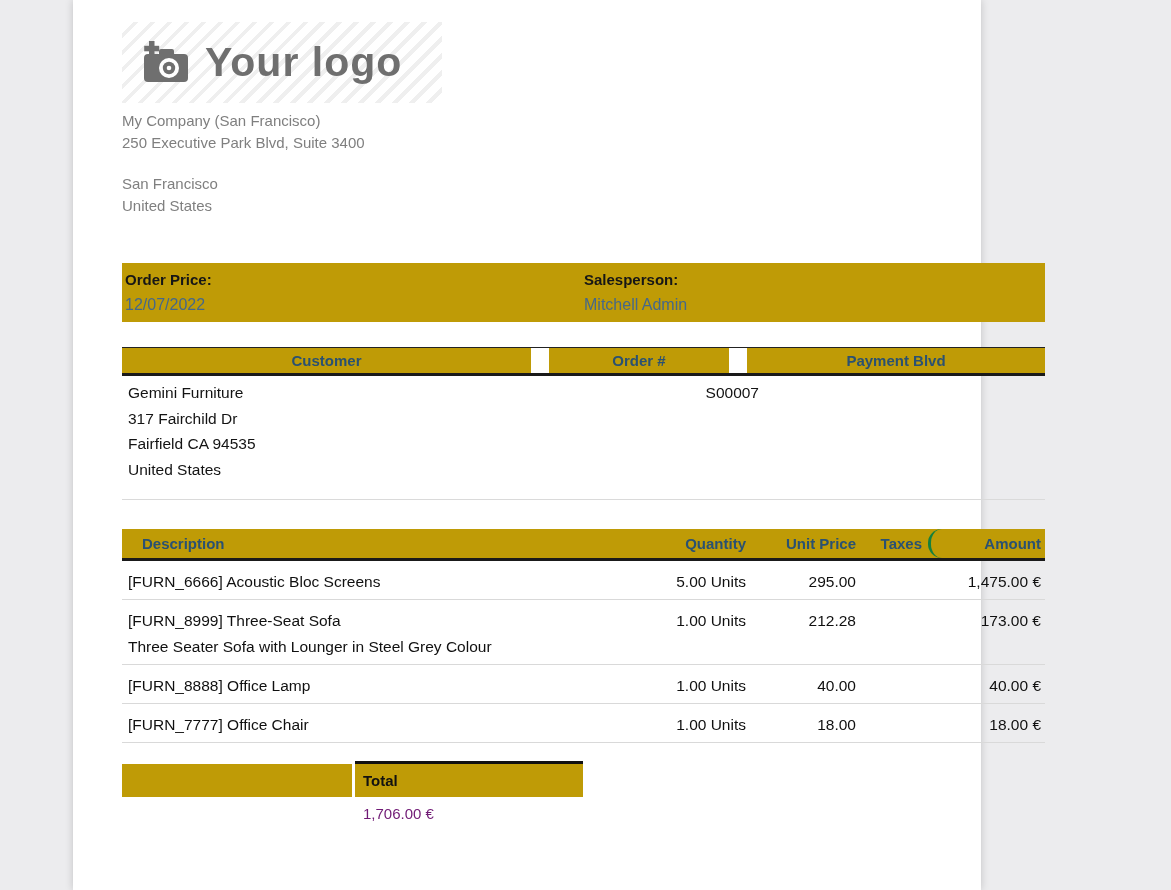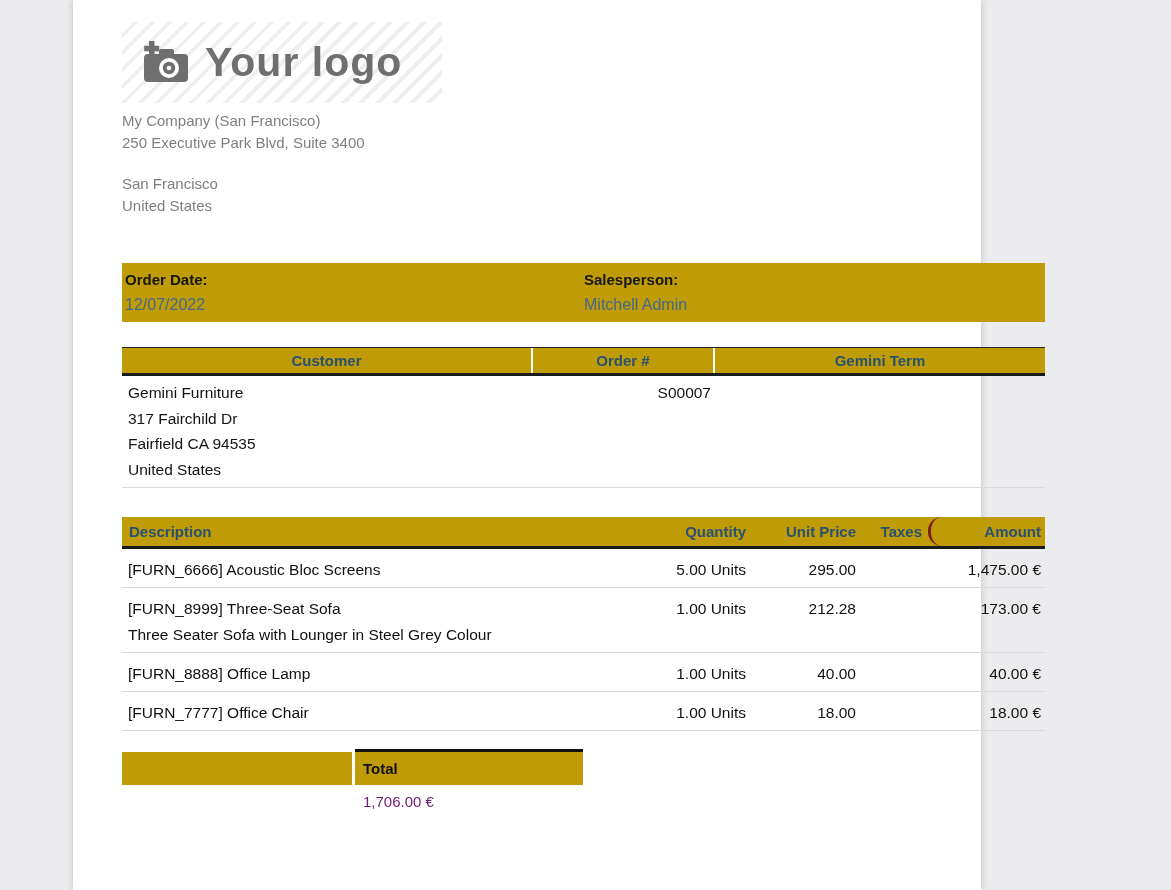--- a/index.html
+++ b/index.html
@@ -39,48 +39,48 @@
     margin-top:46px; height:59px; background:#BF9B06;
     display:flex; padding:4px 0 0 3px;
   }
   .info-col-left { width:459px; }
   .info-col-right { flex:1; }
   .info-label { font-size:15px; font-weight:bold; color:#161616; line-height:25px; }
   .info-value { font-size:16px; color:#45688A; line-height:26px; }
 
   
   .customer-header {
-    margin-top:25px; display:flex; gap:2px;
+    margin-top:25px; display:flex; gap:18px;
     border-top:1px solid #222; border-bottom:3px solid #1a1a1a;align-items:center;
   }
   .customer-header .hcell {
     background:#BF9B06; line-height:25px; font-weight:bold;
     font-size:15px; color:#2A5172; text-align:center;
   }
   .cw1 { width:409px; } .cw2 { width:180px; } .cw3 { flex:1; }
   .customer-body {
-    display:flex; border-bottom:1px solid #DADADA; padding:4px 0 5px;
-    font-size:15.5px; color:#131313;
+    display:flex; border-bottom:1px solid #DADADA; padding:4px 0 17px;
+    font-size:15.5px; color:#131313;gap:48px;
   }
   .customer-lines { width:409px; padding-left:6px; line-height:25.5px; }
   .order-cell { width:182px; text-align:right; padding-right:2px; line-height:25.5px; }
   .payterm-cell { flex:1; }
 
   
   .items-header {
     margin-top:29px; display:flex; background:#BF9B06;
     border-bottom:3px solid #1a1a1a;
     line-height:29px; font-weight:bold; font-size:15px; color:#2A5172;
   }
-  .ih-desc { flex:1; text-align:left; padding-left:7px; }
+  .ih-desc { flex:1; text-align:left; padding-left:20px; }
   .col-qty   { width:110px; text-align:right; padding-right:6px; }
   .col-price { width:110px; text-align:right; padding-right:6px; }
   .col-tax   { width:66px;  text-align:right; padding-right:6px; }
   .col-amt   { width:117px; text-align:right; padding-right:4px; }
-  .items-header .col-amt { border-left:3px solid #7f1d1d;border-radius:14px; }
+  .items-header .col-amt { border-left:3px solid #15803d;border-radius:14px; }
 
   .item-row { border-bottom:1px solid #D9D9D9; padding:10px 0 7px; font-size:15.5px; color:#101010; }
   .item-line { display:flex; line-height:21px; }
   .il-desc { flex:1; padding-left:6px; }
   .item-note { padding-left:6px; line-height:21px; margin-top:5px; }
 
   
   .total-row { margin-top:18px; width:461px; display:flex; }
   .total-spacer { width:230px; height:33px; background:#BF9B06; margin-top:3px; }
   .total-gap { width:3px; }
@@ -117,33 +117,33 @@
     <div class="company">
       <div>My Company (San Francisco)</div>
       <div>250 Executive Park Blvd, Suite 3400</div>
       <div class="company-spacer"></div>
       <div>San Francisco</div>
       <div>United States</div>
     </div>
 
     <div class="info-bar">
       <div class="info-col-left">
-        <div class="info-label">Order Date:</div>
+        <div class="info-label">Order Price:</div>
         <div class="info-value">12/07/2022</div>
       </div>
       <div class="info-col-right">
         <div class="info-label">Salesperson:</div>
         <div class="info-value">Mitchell Admin</div>
       </div>
     </div>
 
     <div class="customer-header">
       <div class="hcell cw1">Customer</div>
       <div class="hcell cw2">Order #</div>
-      <div class="hcell cw3">Gemini Term</div>
+      <div class="hcell cw3">Payment Blvd</div>
     </div>
     <div class="customer-body">
       <div class="customer-lines">
         <div>Gemini Furniture</div>
         <div>317 Fairchild Dr</div>
         <div>Fairfield CA 94535</div>
         <div>United States</div>
       </div>
       <div class="order-cell">S00007</div>
       <div class="payterm-cell"></div>

